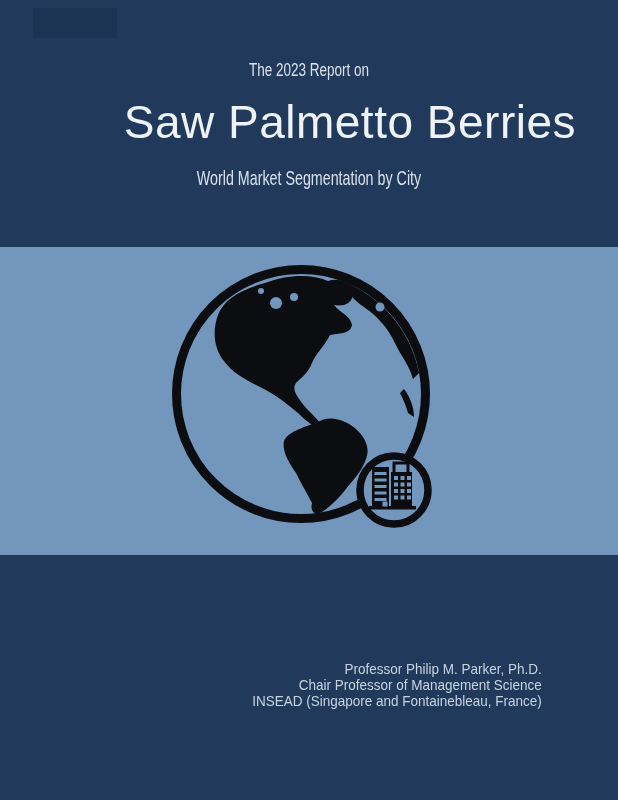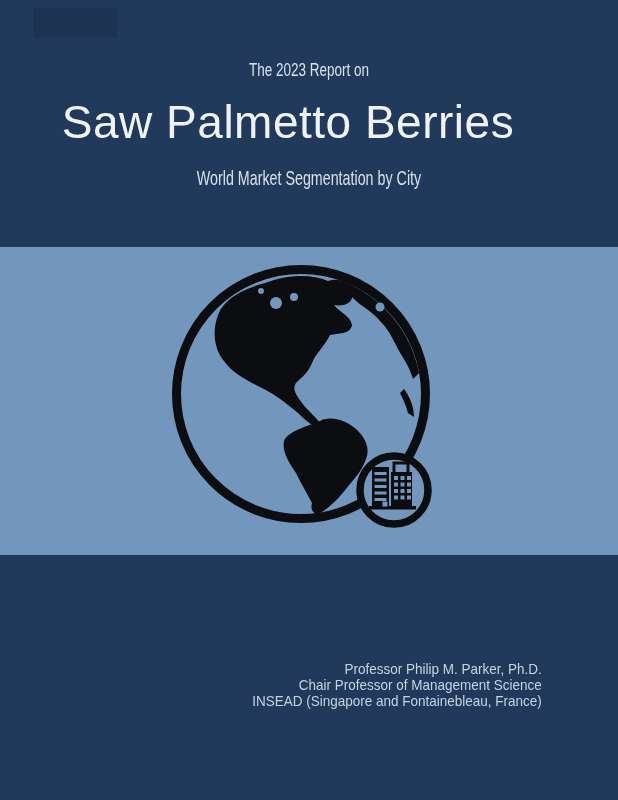--- a/index.html
+++ b/index.html
@@ -27,21 +27,21 @@
   }
   .pretitle{
     position:absolute;top:61px;left:0;width:618px;
     text-align:center;font-size:18px;line-height:18px;
     color:var(--secondary-text);
     transform:scaleX(0.75);transform-origin:center;
     font-weight:400;
   }
   .main-title{
     position:absolute;top:97px;left:0;width:576px;
-    text-align:center;font-size:46px;line-height:50px;
+    text-align:right;font-size:46px;line-height:50px;
     color:var(--title-text);font-weight:400;letter-spacing:0.5px;
   }
   .subtitle{
     position:absolute;top:167px;left:0;width:618px;
     text-align:center;font-size:21px;line-height:22px;
     color:var(--secondary-text);
     transform:scaleX(0.68);transform-origin:center;
     font-weight:400;
   }
   .band{

